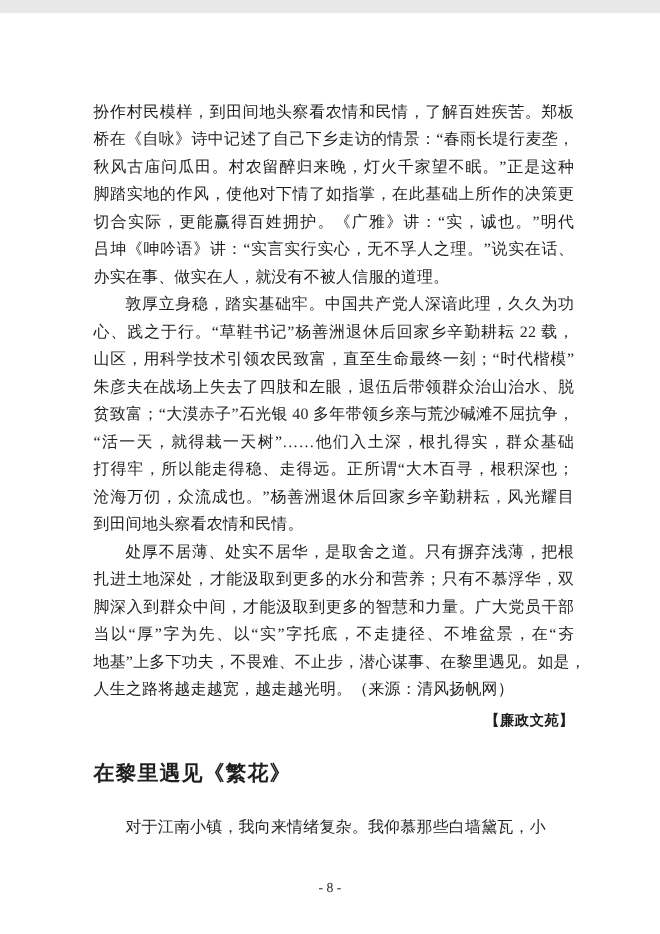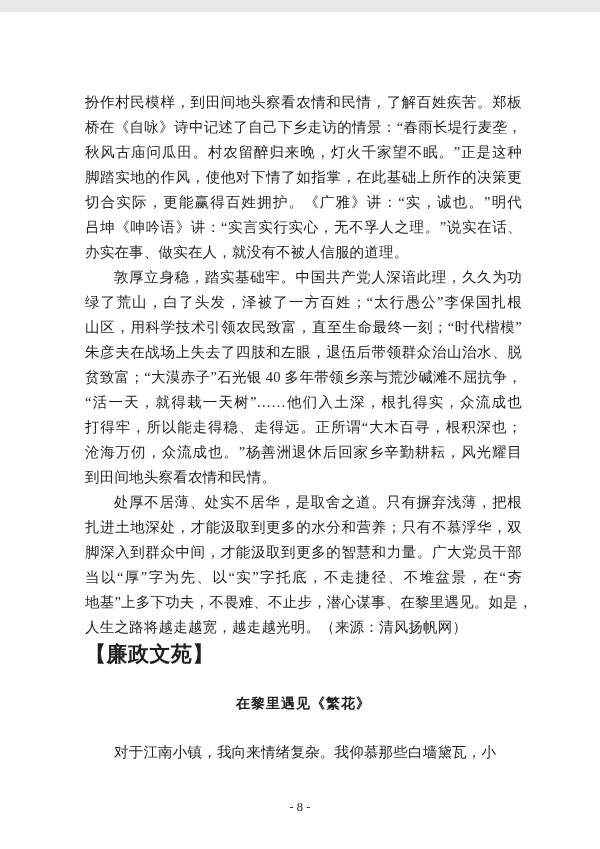--- a/index.html
+++ b/index.html
@@ -30,31 +30,32 @@
     height: 25px;
     text-align: justify;
     text-align-last: justify;
     white-space: nowrap;
     letter-spacing: 0.2px;
   }
   .line.last { text-align: right; text-align-last: left; }
   .line.indent { text-indent: 2em; }
   .section-heading {
     margin-top: 2px;
-    font-size: 21px;
+    font-size: 13px;
     line-height: 25px;
     font-weight: bold;
     letter-spacing: 0.5px;
+    text-align: right;
   }
   .article-title {
     margin-top: 24px;
-    font-size: 14px;
+    font-size: 19px;
     line-height: 26px;
     font-weight: bold;
-    text-align: center;
+    text-align: left;
     letter-spacing: 1px;
   }
   .article-body { margin-top: 23px; }
   .footer {
     position: absolute;
     left: 0;
     top: 786px;
     width: 600px;
     text-align: center;
     font-size: 12.5px;
@@ -73,25 +74,25 @@
           <div class="line">扮作村民模样，到田间地头察看农情和民情，了解百姓疾苦。郑板</div>
           <div class="line">桥在《自咏》诗中记述了自己下乡走访的情景：“春雨长堤行麦垄，</div>
           <div class="line">秋风古庙问瓜田。村农留醉归来晚，灯火千家望不眠。”正是这种</div>
           <div class="line">脚踏实地的作风，使他对下情了如指掌，在此基础上所作的决策更</div>
           <div class="line">切合实际，更能赢得百姓拥护。《广雅》讲：“实，诚也。”明代</div>
           <div class="line">吕坤《呻吟语》讲：“实言实行实心，无不孚人之理。”说实在话、</div>
           <div class="line last">办实在事、做实在人，就没有不被人信服的道理。</div>
         </div>
         <div class="para">
           <div class="line indent">敦厚立身稳，踏实基础牢。中国共产党人深谙此理，久久为功</div>
-          <div class="line">绿了荒山，白了头发，泽被了一方百姓；“太行愚公”李保国扎根</div>
+          <div class="line">心、践之于行。“草鞋书记”杨善洲退休后回家乡辛勤耕耘 22 载，</div>
           <div class="line">山区，用科学技术引领农民致富，直至生命最终一刻；“时代楷模”</div>
           <div class="line">朱彦夫在战场上失去了四肢和左眼，退伍后带领群众治山治水、脱</div>
           <div class="line">贫致富；“大漠赤子”石光银 40 多年带领乡亲与荒沙碱滩不屈抗争，</div>
-          <div class="line">“活一天，就得栽一天树”……他们入土深，根扎得实，众流成也</div>
+          <div class="line">“活一天，就得栽一天树”……他们入土深，根扎得实，群众基础</div>
           <div class="line">打得牢，所以能走得稳、走得远。正所谓“大木百寻，根积深也；</div>
           <div class="line">沧海万仞，众流成也。”杨善洲退休后回家乡辛勤耕耘，风光耀目</div>
           <div class="line last">到田间地头察看农情和民情。</div>
         </div>
         <div class="para">
           <div class="line indent">处厚不居薄、处实不居华，是取舍之道。只有摒弃浅薄，把根</div>
           <div class="line">扎进土地深处，才能汲取到更多的水分和营养；只有不慕浮华，双</div>
           <div class="line">脚深入到群众中间，才能汲取到更多的智慧和力量。广大党员干部</div>
           <div class="line">当以“厚”字为先、以“实”字托底，不走捷径、不堆盆景，在“夯</div>
           <div class="line">地基”上多下功夫，不畏难、不止步，潜心谋事、在黎里遇见。如是，</div>

